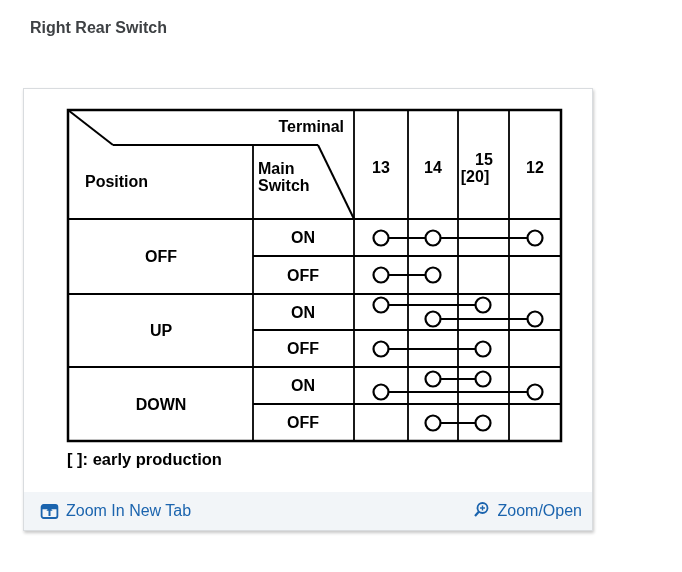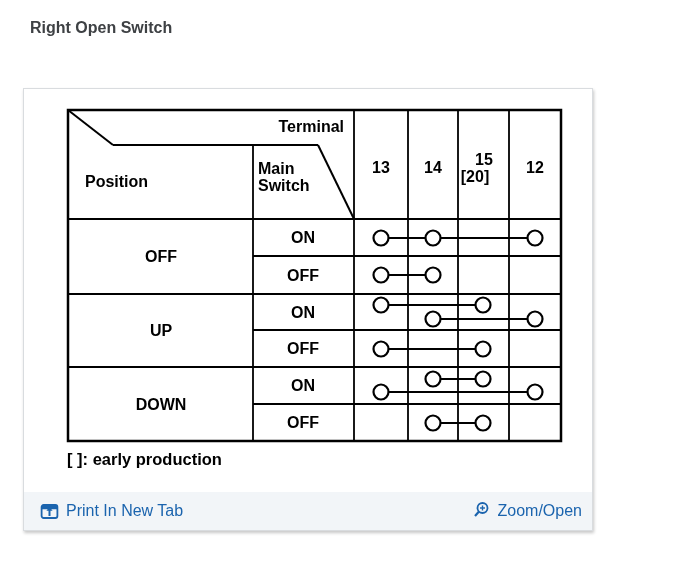--- a/index.html
+++ b/index.html
@@ -38,21 +38,21 @@
   }
   .footer-link{
     display:flex;align-items:center;gap:7px;
     color:#1b64ae;font-size:16px;cursor:pointer;text-decoration:none;
   }
   .footer-link svg{display:block;}
 </style>
 </head>
 <body>
 
-<div class="page-title">Right Open Switch</div>
+<div class="page-title">Right Rear Switch</div>
 
 <div class="viewer-card">
 
   <div class="diagram-wrap">
     <svg width="568" height="404" viewBox="23 88 568 404" xmlns="http://www.w3.org/2000/svg">
 
       <g>
         <rect class="grid-outer" x="67" y="109" width="493" height="331"></rect>
 
         <line class="grid" x1="252" y1="144" x2="252" y2="440"></line>
@@ -132,21 +132,21 @@
       <span>
         <svg width="19" height="19" viewBox="0 0 19 19">
           <rect x="1.6" y="3" width="15.8" height="13" rx="2" fill="none" stroke="#1b64ae" stroke-width="1.8"></rect>
           <path d="M1.6 5 a2 2 0 0 1 2-2 h11.8 a2 2 0 0 1 2 2 v2.2 h-15.8 z" fill="#1b64ae"></path>
           <line x1="9.5" y1="14" x2="9.5" y2="8" stroke="#1b64ae" stroke-width="2"></line>
           <polygon points="9.5,4.8 6.4,8.8 12.6,8.8" fill="#1b64ae"></polygon>
           <line x1="9.5" y1="9.5" x2="9.5" y2="14" stroke="#f2f5f8" stroke-width="0"></line>
           <polygon points="9.5,5.6 7.1,8.4 11.9,8.4" fill="#f2f5f8" transform="translate(0,0.4)" opacity="0"></polygon>
         </svg>
       </span>
-      <span>Print In New Tab</span>
+      <span>Zoom In New Tab</span>
     </a>
     <a class="footer-link">
       <span>
         <svg width="20" height="20" viewBox="0 0 20 20">
           <circle cx="11.5" cy="7" r="5" fill="none" stroke="#1b64ae" stroke-width="1.8"></circle>
           <line x1="9" y1="7" x2="14" y2="7" stroke="#1b64ae" stroke-width="1.4"></line>
           <line x1="11.5" y1="4.5" x2="11.5" y2="9.5" stroke="#1b64ae" stroke-width="1.4"></line>
           <line x1="7.8" y1="10.8" x2="4" y2="15" stroke="#1b64ae" stroke-width="2.2"></line>
         </svg>
       </span>

